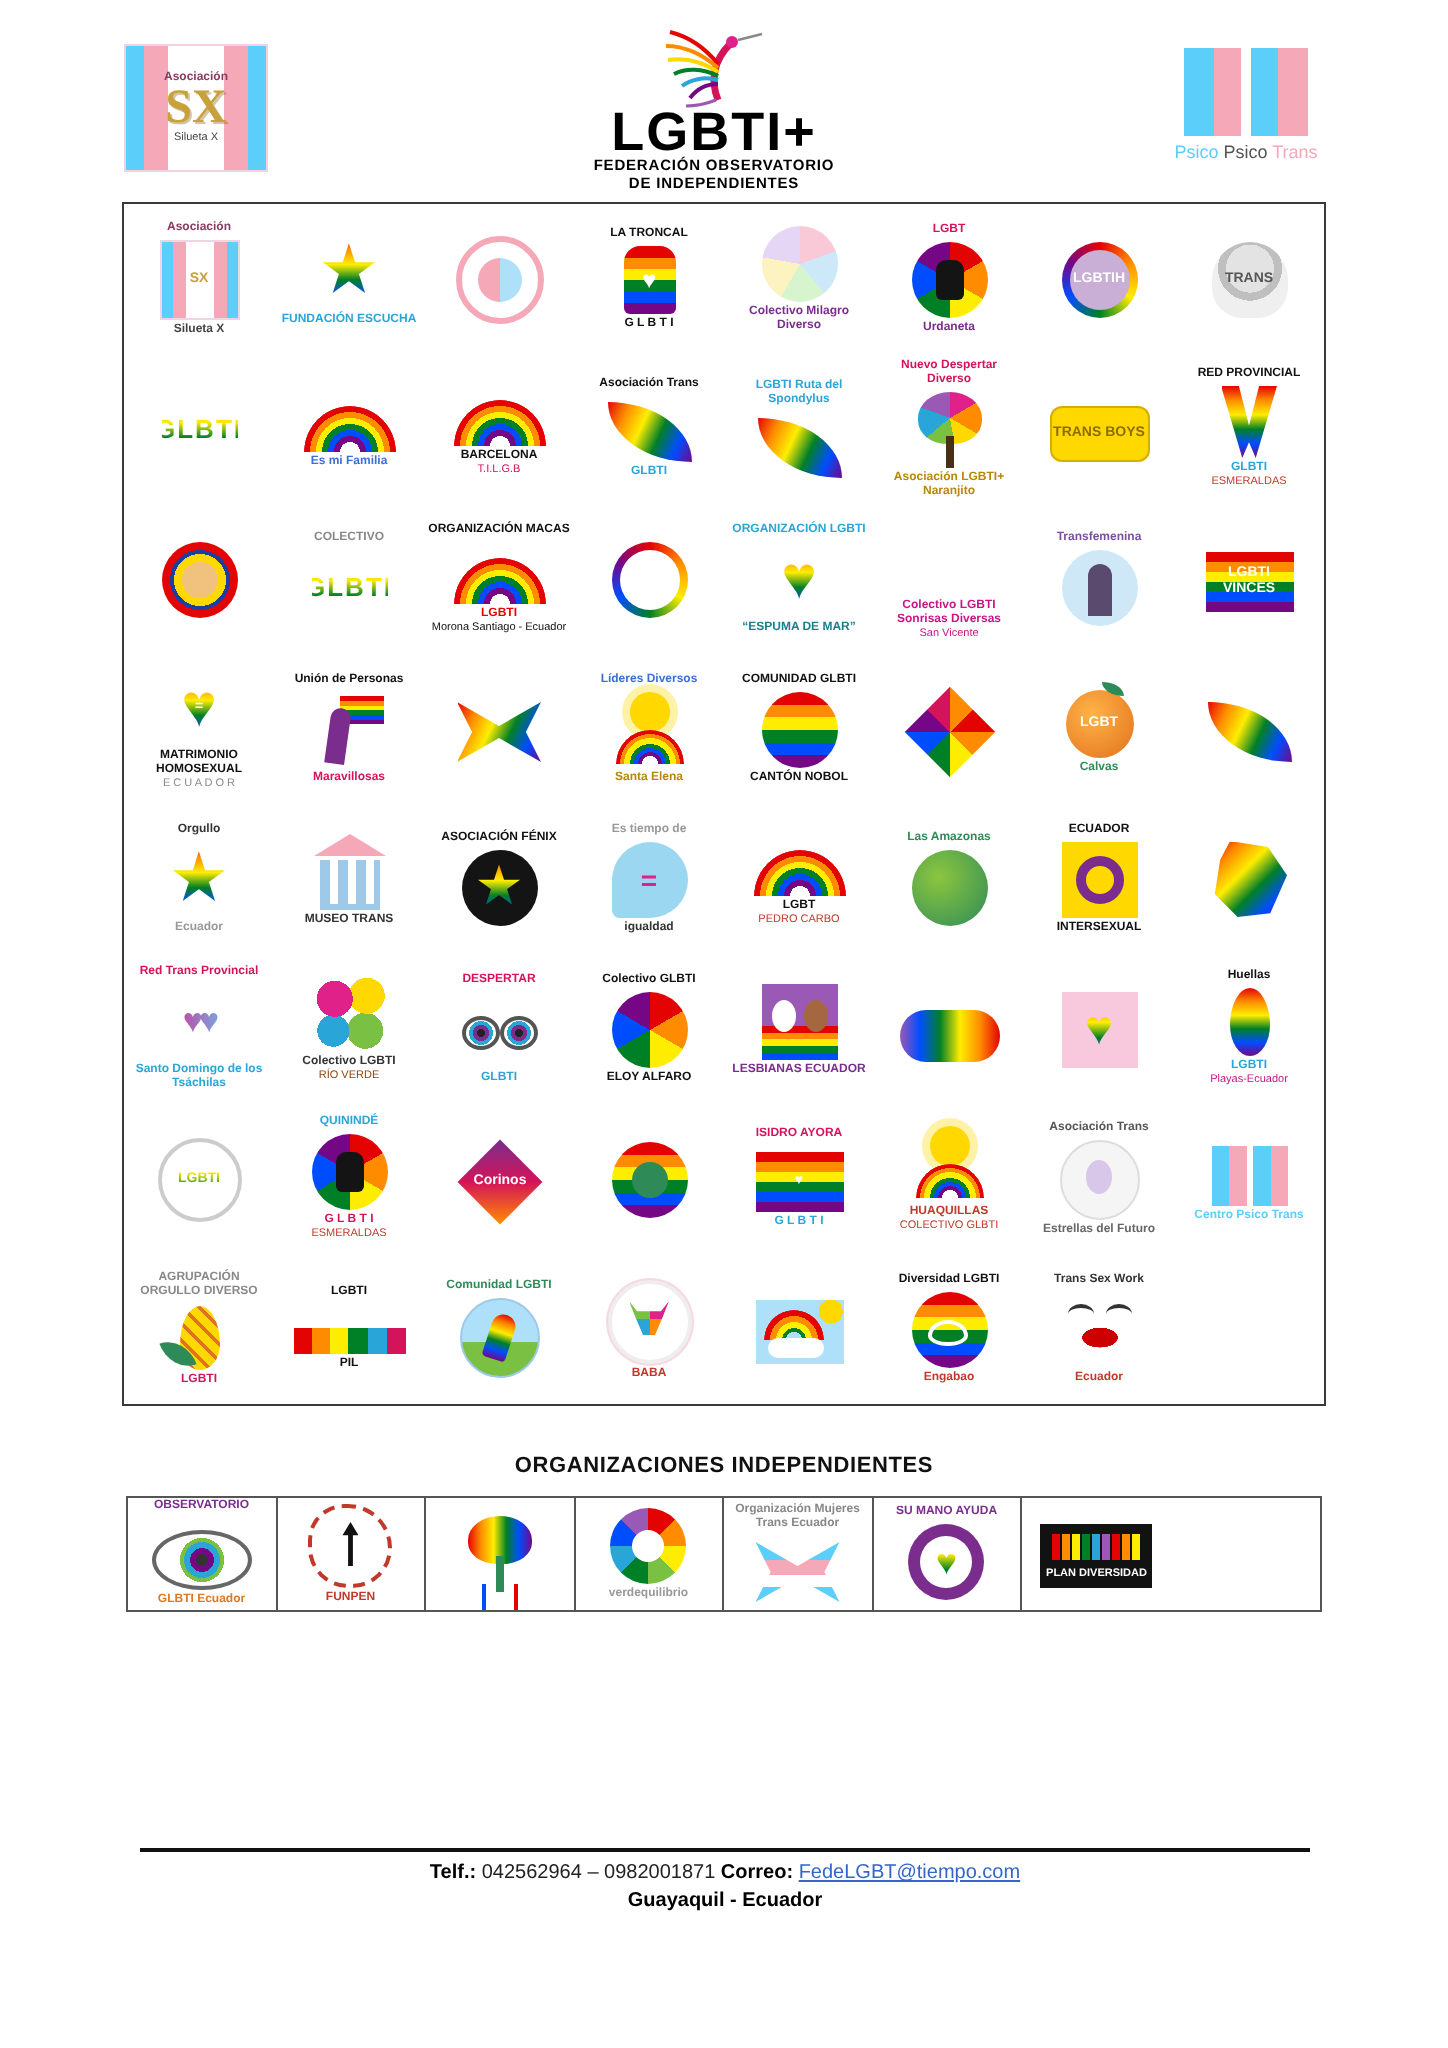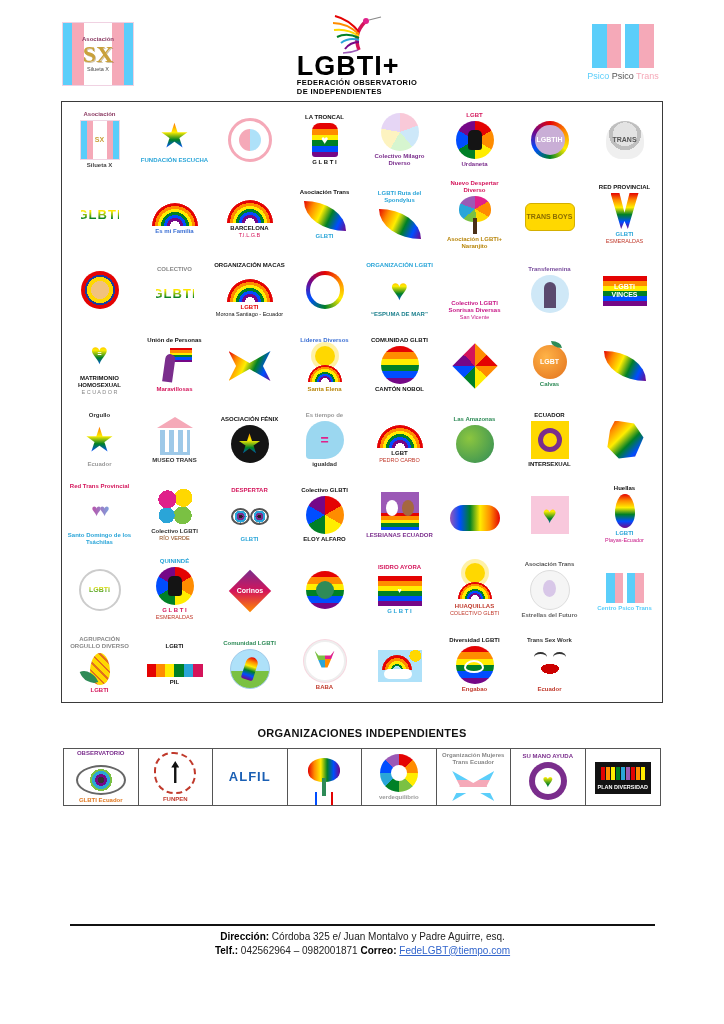--- a/index.html
+++ b/index.html
@@ -7,21 +7,21 @@
   .page{position:relative;width:724px;height:1024px;margin:0 auto;background:#fff;
         font-family:"Liberation Sans",sans-serif;color:#111;overflow:hidden}
 
   
   .header{display:flex;justify-content:space-between;align-items:flex-start;padding:14px 58px 0 62px;height:84px}
   .sx-logo{width:70px;height:62px;margin-top:8px;border:1px solid #f0d2e2;display:flex;flex-direction:column;align-items:center;justify-content:center;
     background:linear-gradient(90deg,#5bcefa 0 13%,#f5a9b8 13% 30%,#fff 30% 70%,#f5a9b8 70% 87%,#5bcefa 87%)}
   .sx-top{font-size:6px;font-weight:bold;color:#8b3a62}
   .sx-mid{font-family:"Liberation Serif",serif;font-size:24px;font-weight:bold;color:#c9a13b;line-height:24px;text-shadow:1px 1px 0 rgba(120,90,20,.35)}
   .sx-bot{font-size:5.5px;color:#444}
-  .fed{margin-top:0}
+  .fed{text-align:center;margin-top:0}
   .fed svg{display:block;margin:0 auto}
   .fed-title{font-size:27px;font-weight:900;letter-spacing:1px;line-height:24px;color:#000}
   .fed-sub{font-size:7.5px;font-weight:bold;letter-spacing:.4px;line-height:9px;color:#000}
   .cpt-logo{width:86px;text-align:center;margin-top:10px}
   .cpt-blocks{width:62px;height:44px;margin:0 auto;
     background:linear-gradient(90deg,#5bcefa 0 24%,#f5a9b8 24% 46%,#fff 46% 54%,#5bcefa 54% 76%,#f5a9b8 76%)}
   .cpt-text{font-size:9px;margin-top:3px;white-space:nowrap}
   .cpt-w1{color:#5bcefa}.cpt-w2{color:#555}.cpt-w3{color:#f5a9b8}
 
   
@@ -792,28 +792,20 @@
 
     <div class="ic ic-mapoutline">
       
       
     </div>
     <span class="l-bot" style="color: rgb(192, 57, 43);">FUNPEN</span>
 
   </div>
       <div class="cell indep-cell">
 
-    <div class="ic ic-none">
-
-      <span class="l-mid l-mid-big" style="color: rgb(26, 95, 180);">ALFIL</span>
-    </div>
-
-  </div>
-      <div class="cell indep-cell">
-
     <div class="ic ic-roots">
       
       
     </div>
 
   </div>
       <div class="cell indep-cell">
 
     <div class="ic ic-wheeldonut">
       
@@ -843,21 +835,19 @@
     <div class="ic ic-pland">
 
       <span class="l-mid" style="color: rgb(255, 255, 255);">PLAN DIVERSIDAD</span>
     </div>
 
   </div>
     </div>
 
   <div class="footer">
     <div class="f-line">
-      <b>Dirección:</b><span> Córdoba 325 e/ Juan Montalvo y Padre Aguirre, esq.</span>
-    </div>
-    <div class="f-line">
       <b>Telf.:</b><span> 042562964 – 0982001871 </span><b>Correo:</b>
       <a class="email">FedeLGBT@tiempo.com</a>
     </div>
+    <div class="f-line f-bold">Guayaquil - Ecuador</div>
   </div>
 
 </div>
 
 </body></html>

